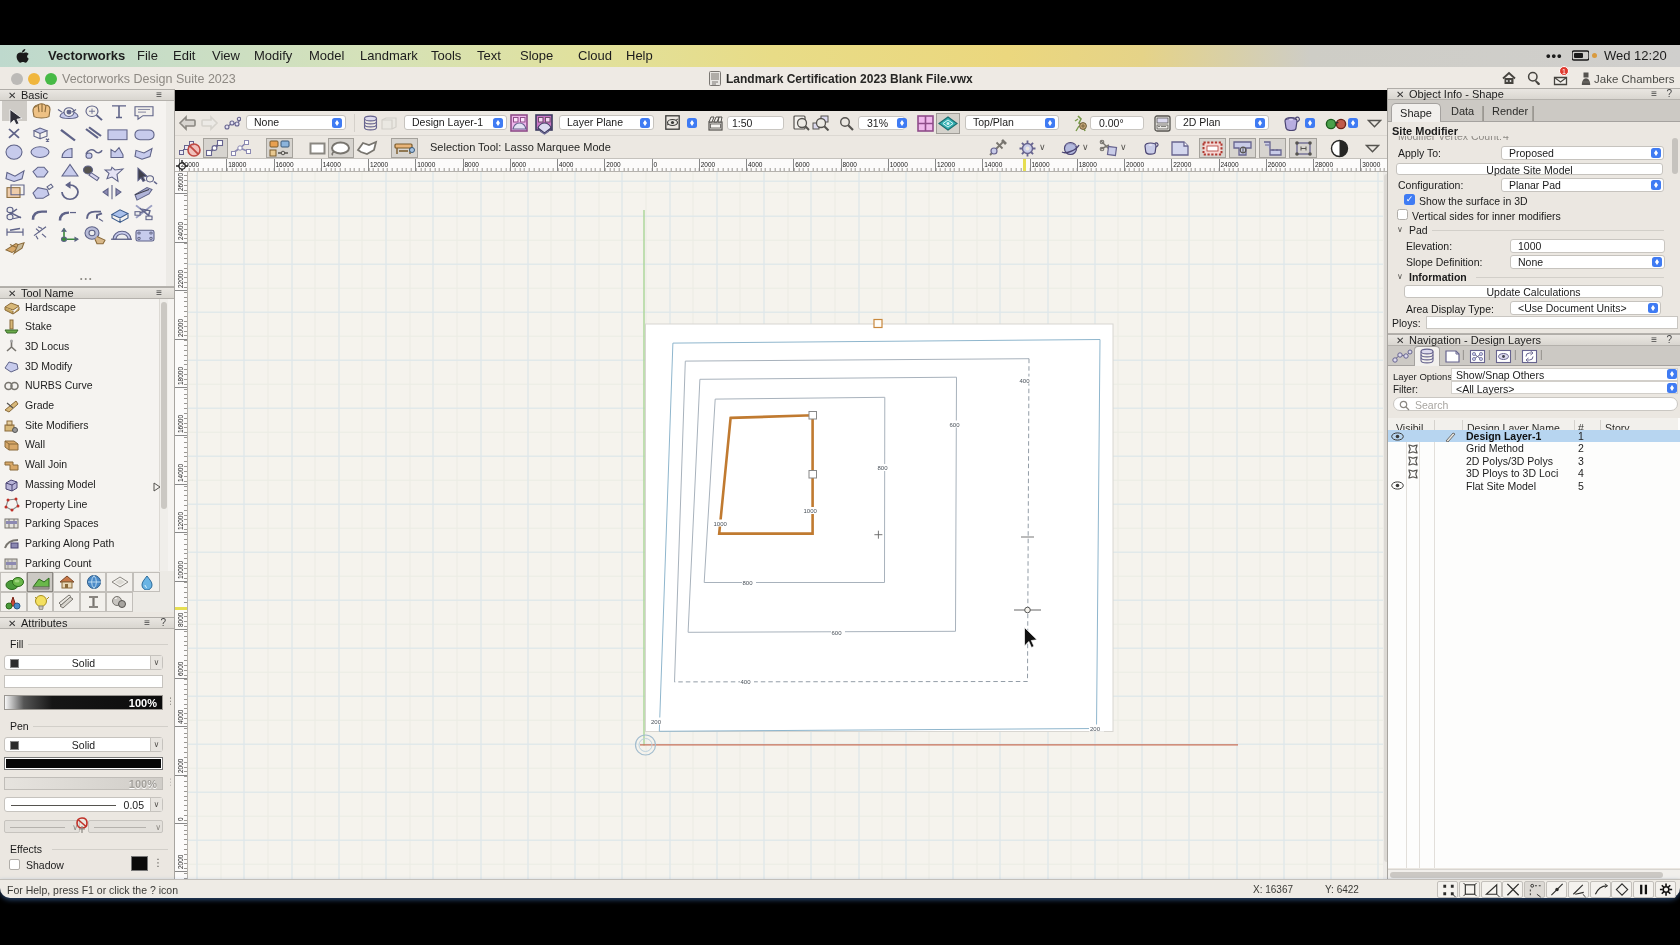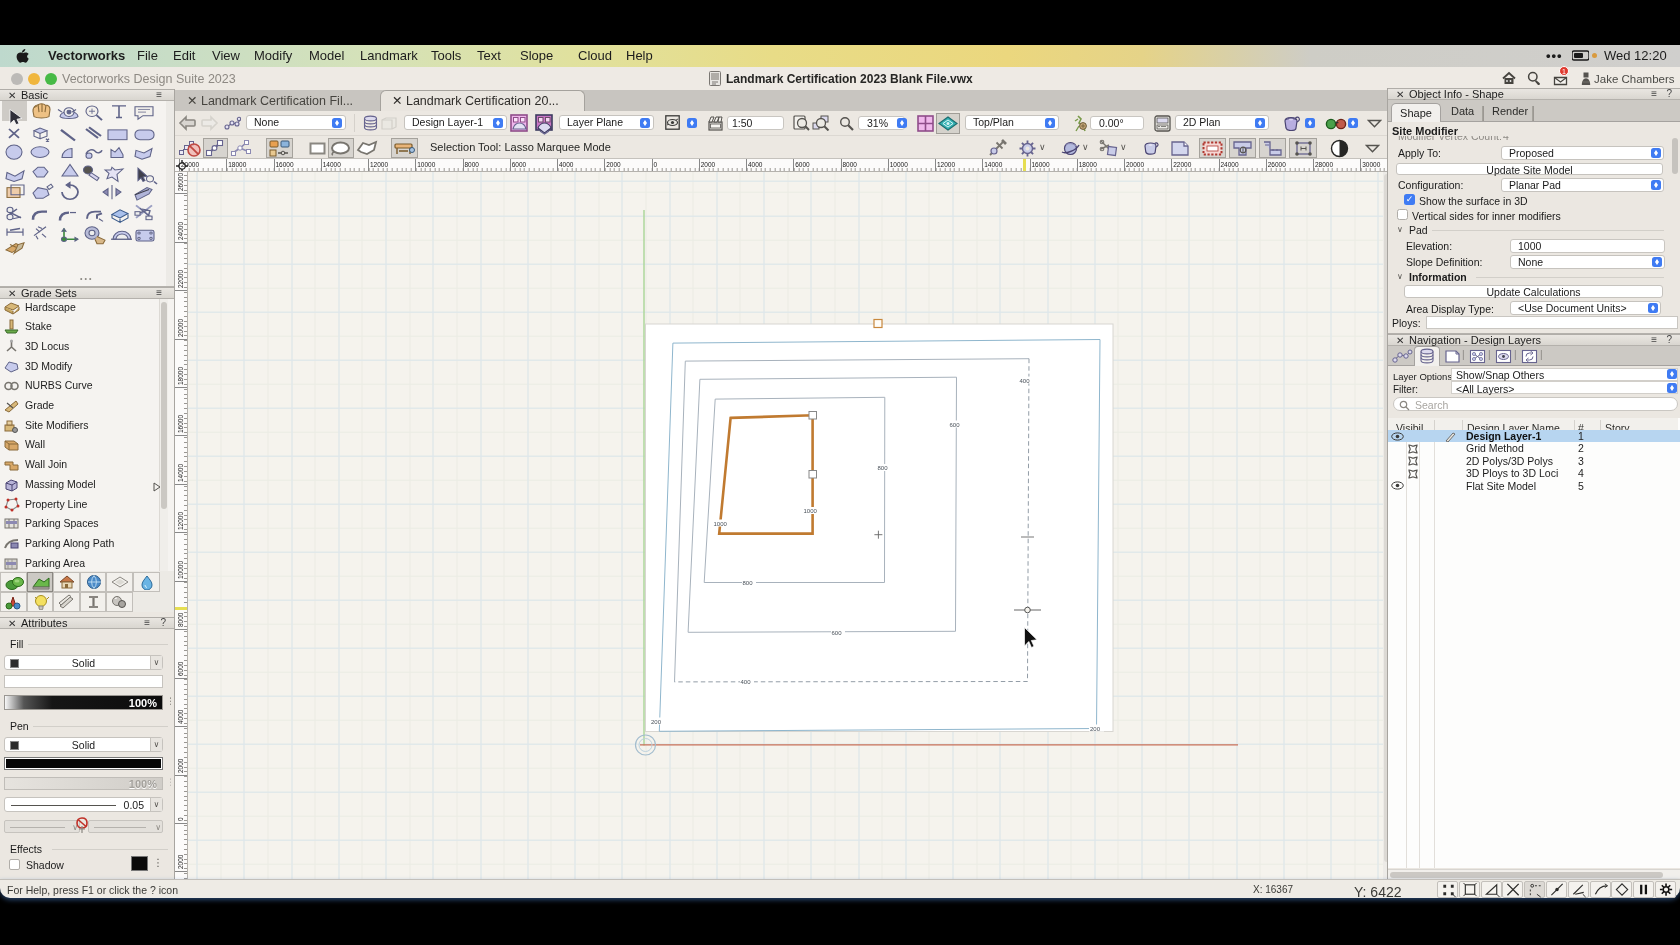--- a/index.html
+++ b/index.html
@@ -179,21 +179,21 @@
           <circle cx="151" cy="159" r="1.2" fill="#eee"></circle>
 <path d="M6 172l10-7 6 3-10 7z" fill="#d8a868" stroke="#8a6a3a"></path>
           <path d="M10 166l6 3" stroke="#8a6a3a"></path>
           <path d="M14 176l8-6 2-6-6 2z" fill="#c8ba9a" stroke="#8a6a3a"></path>
 </g>
       </svg>
 <div class="abs" style="left:80px;top:188px;width:20px;height:3px;color:#8a8781;font-size:7px;letter-spacing:2px;line-height:3px">•••</div>
 <div class="abs" style="left:0;top:197px;width:174px;height:1px;background:#b4b1ac"></div>
 <div class="phead" style="left:0;top:198px;width:174px">
         <span class="x">✕</span>
-        <span class="t">Grade Sets</span>
+        <span class="t">Tool Name</span>
         <span class="m">≡</span>
       </div>
 <div class="abs" style="left:0;top:210px;width:174px;height:272px;background:#f5f3f0"></div>
 <div class="abs" style="left:159px;top:210px;width:9px;height:272px;background:#f0eeea;border-left:1px solid #dcd9d4"></div>
 <div class="abs" style="left:160.5px;top:213px;width:6px;height:207px;background:#cbc8c3;border-radius:3px"></div>
 <div id="toolsets">
         <svg class="abs" style="left:3px;top:209.5px" width="17" height="17" viewBox="0 0 17 17">
           <path d="M2 8l6-4 8 3-6 4z" fill="#d8b878" stroke="#8a6a3a"></path>
           <path d="M2 8v3l8 4v-3m0 3 6-4v-3" fill="#c8a860" stroke="#8a6a3a"></path>
         </svg>
@@ -262,21 +262,21 @@
         <svg class="abs" style="left:3px;top:445.9px" width="17" height="17" viewBox="0 0 17 17">
           <path d="M2 13c2-6 6-8 13-8" fill="none" stroke="#78756f" stroke-width="2"></path>
           <rect x="8" y="8" width="7" height="5" fill="#8c89b2" stroke="#4a4472"></rect>
         </svg>
         <span class="abs" style="left:25px;top:447.9px;font-size:10.5px;color:#1c1c1c;white-space:nowrap">Parking Along Path</span>
         <svg class="abs" style="left:3px;top:465.59999999999997px" width="17" height="17" viewBox="0 0 17 17">
           <rect x="2" y="4" width="12" height="10" fill="#d4d2cc" stroke="#78756f"></rect>
           <path d="M5 4v10m4-10v10" stroke="#9a9792"></path>
           <rect x="3" y="7" width="10" height="3" fill="#8c89b2"></rect>
         </svg>
-        <span class="abs" style="left:25px;top:467.59999999999997px;font-size:10.5px;color:#1c1c1c;white-space:nowrap">Parking Area</span>
+        <span class="abs" style="left:25px;top:467.59999999999997px;font-size:10.5px;color:#1c1c1c;white-space:nowrap">Parking Count</span>
       </div>
 <svg class="abs" style="left:153px;top:393px" width="8" height="10" viewBox="0 0 8 10">
         <path d="M1 1l6 4-6 4z" fill="none" stroke="#55534f" stroke-width="1"></path>
       </svg>
 <div class="abs" style="left:0;top:482px;width:174px;height:41px;background:#eceae5"></div>
 <div id="texgrid">
         <div class="abs" style="left:0px;top:483px;width:26.6px;height:19.8px;border:1px solid #c2bfba;background:#f2f0ec;"></div>
         <svg class="abs" style="left:4px;top:484px" width="20" height="17" viewBox="0 0 20 17">
           <ellipse cx="8" cy="12" rx="6" ry="4.5" fill="#4a9a3a" stroke="#2a6a1a"></ellipse>
           <ellipse cx="14" cy="9" rx="5.5" ry="4.5" fill="#6ab84a" stroke="#2a6a1a"></ellipse>
@@ -382,25 +382,20 @@
         <path d="M8 10v7m-3-4h6" stroke="#8a8781" stroke-width="1.2"></path>
       </svg>
 <span class="lbl" style="left:10px;top:754px">Effects</span>
       <div class="hair" style="left:52px;top:760px;width:116px"></div>
 <div class="abs" style="left:9px;top:770px;width:11px;height:11px;background:#fff;border:1px solid #b0ada8;border-radius:2px"></div>
 <span class="lbl" style="left:26px;top:770px">Shadow</span>
 <div class="abs" style="left:131px;top:767px;width:17px;height:15px;background:#0a0a0a;border:1px solid #777"></div>
 <span class="abs" style="left:153px;top:768px;color:#55534f;font-size:10px">⋮</span>
 </div>
 
-<div class="abs" id="tabbar" style="left:175px;top:90px;width:1212px;height:21px;background:#c8c5c0">
-<span class="abs" style="left:12px;top:3px;font-size:12.5px;color:#46443f">✕ Landmark Certification Fil...</span>
-<div class="abs" style="left:205px;top:0;width:205px;height:21px;background:#e9e5df;border:1px solid #a5a29d;border-bottom:none;border-radius:6px 6px 0 0"></div>
-<span class="abs" style="left:217px;top:3px;font-size:12.5px;color:#2e2c29">✕ Landmark Certification 20...</span>
-    </div>
 <div class="abs" id="toolbar1" style="left:175px;top:111px;width:1212px;height:24px;background:#ece8e2">
 <svg class="abs" style="left:3px;top:4px" width="19" height="16" viewBox="0 0 19 16">
         <path d="M8 2 2 8l6 6V11h8a1 1 0 001-1V6a1 1 0 00-1-1H8z" fill="#d8d5d0" stroke="#8a8781" stroke-width="1.6"></path>
       </svg>
 <svg class="abs" style="left:25px;top:4px" width="19" height="16" viewBox="0 0 19 16">
         <path d="M11 2l6 6-6 6V11H3a1 1 0 01-1-1V6a1 1 0 011-1h8z" fill="#eceae6" stroke="#d5d2cc" stroke-width="1.6"></path>
       </svg>
 <svg class="abs" style="left:49px;top:5px" width="17" height="14" viewBox="0 0 17 14">
         <g fill="#e4e2f2" stroke="#67648f" stroke-width="1.1">
           <path d="M3 11 8 7l5 1 3-4" fill="none"></path>
@@ -977,21 +972,21 @@
         </div>
       </div>
 <div class="abs" style="left:0;top:781px;width:293px;height:9px;background:#f1efeb;border-top:1px solid #d8d5d0">
         <div class="abs" style="left:2px;top:1.5px;width:273px;height:6px;background:#cbc8c3;border-radius:3px"></div>
       </div>
 </div>
 
 <div class="abs" id="statusbar" style="left:0;top:879px;width:1680px;height:19px;background:#eeebe5;border-top:1px solid #c2bfba;border-radius:0 0 10px 10px;box-shadow:0 2px 5px rgba(70,120,190,.55)">
 <span class="abs" style="left:7px;top:4px;font-size:10.5px;color:#3a3a36">For Help, press F1 or click the ? icon</span>
 <span class="abs" style="left:1253px;top:4px;font-size:10px;color:#3a3a36">X: 16367</span>
-<span class="abs" style="left:1354px;top:4px;font-size:14px;color:#3a3a36">Y: 6422</span>
+<span class="abs" style="left:1325px;top:4px;font-size:10px;color:#3a3a36">Y: 6422</span>
 <div id="snaprow">
         <div class="abs" style="left:1437px;top:0.5px;width:21px;height:17.5px;background:#f4f2ee;border:1px solid #c3c0bb;border-radius:2px">
           <svg class="abs" style="left:2px;top:0.5px" width="17" height="16" viewBox="0 0 17 17">
             <path d="M3 3h3v3H3zM11 3h3v3h-3zM3 11h3v3H3zM11 11h3v3h-3z" fill="#2c2c2a"></path>
             <path d="M13 13l3 3" stroke="#2c2c2a"></path>
           </svg>
         </div>
         <div class="abs" style="left:1458.8px;top:0.5px;width:21px;height:17.5px;background:#f4f2ee;border:1px solid #c3c0bb;border-radius:2px">
           <svg class="abs" style="left:2px;top:0.5px" width="17" height="16" viewBox="0 0 17 17">
             <rect x="3" y="3" width="10" height="10" fill="none" stroke="#2c2c2a" stroke-width="1.2"></rect>

